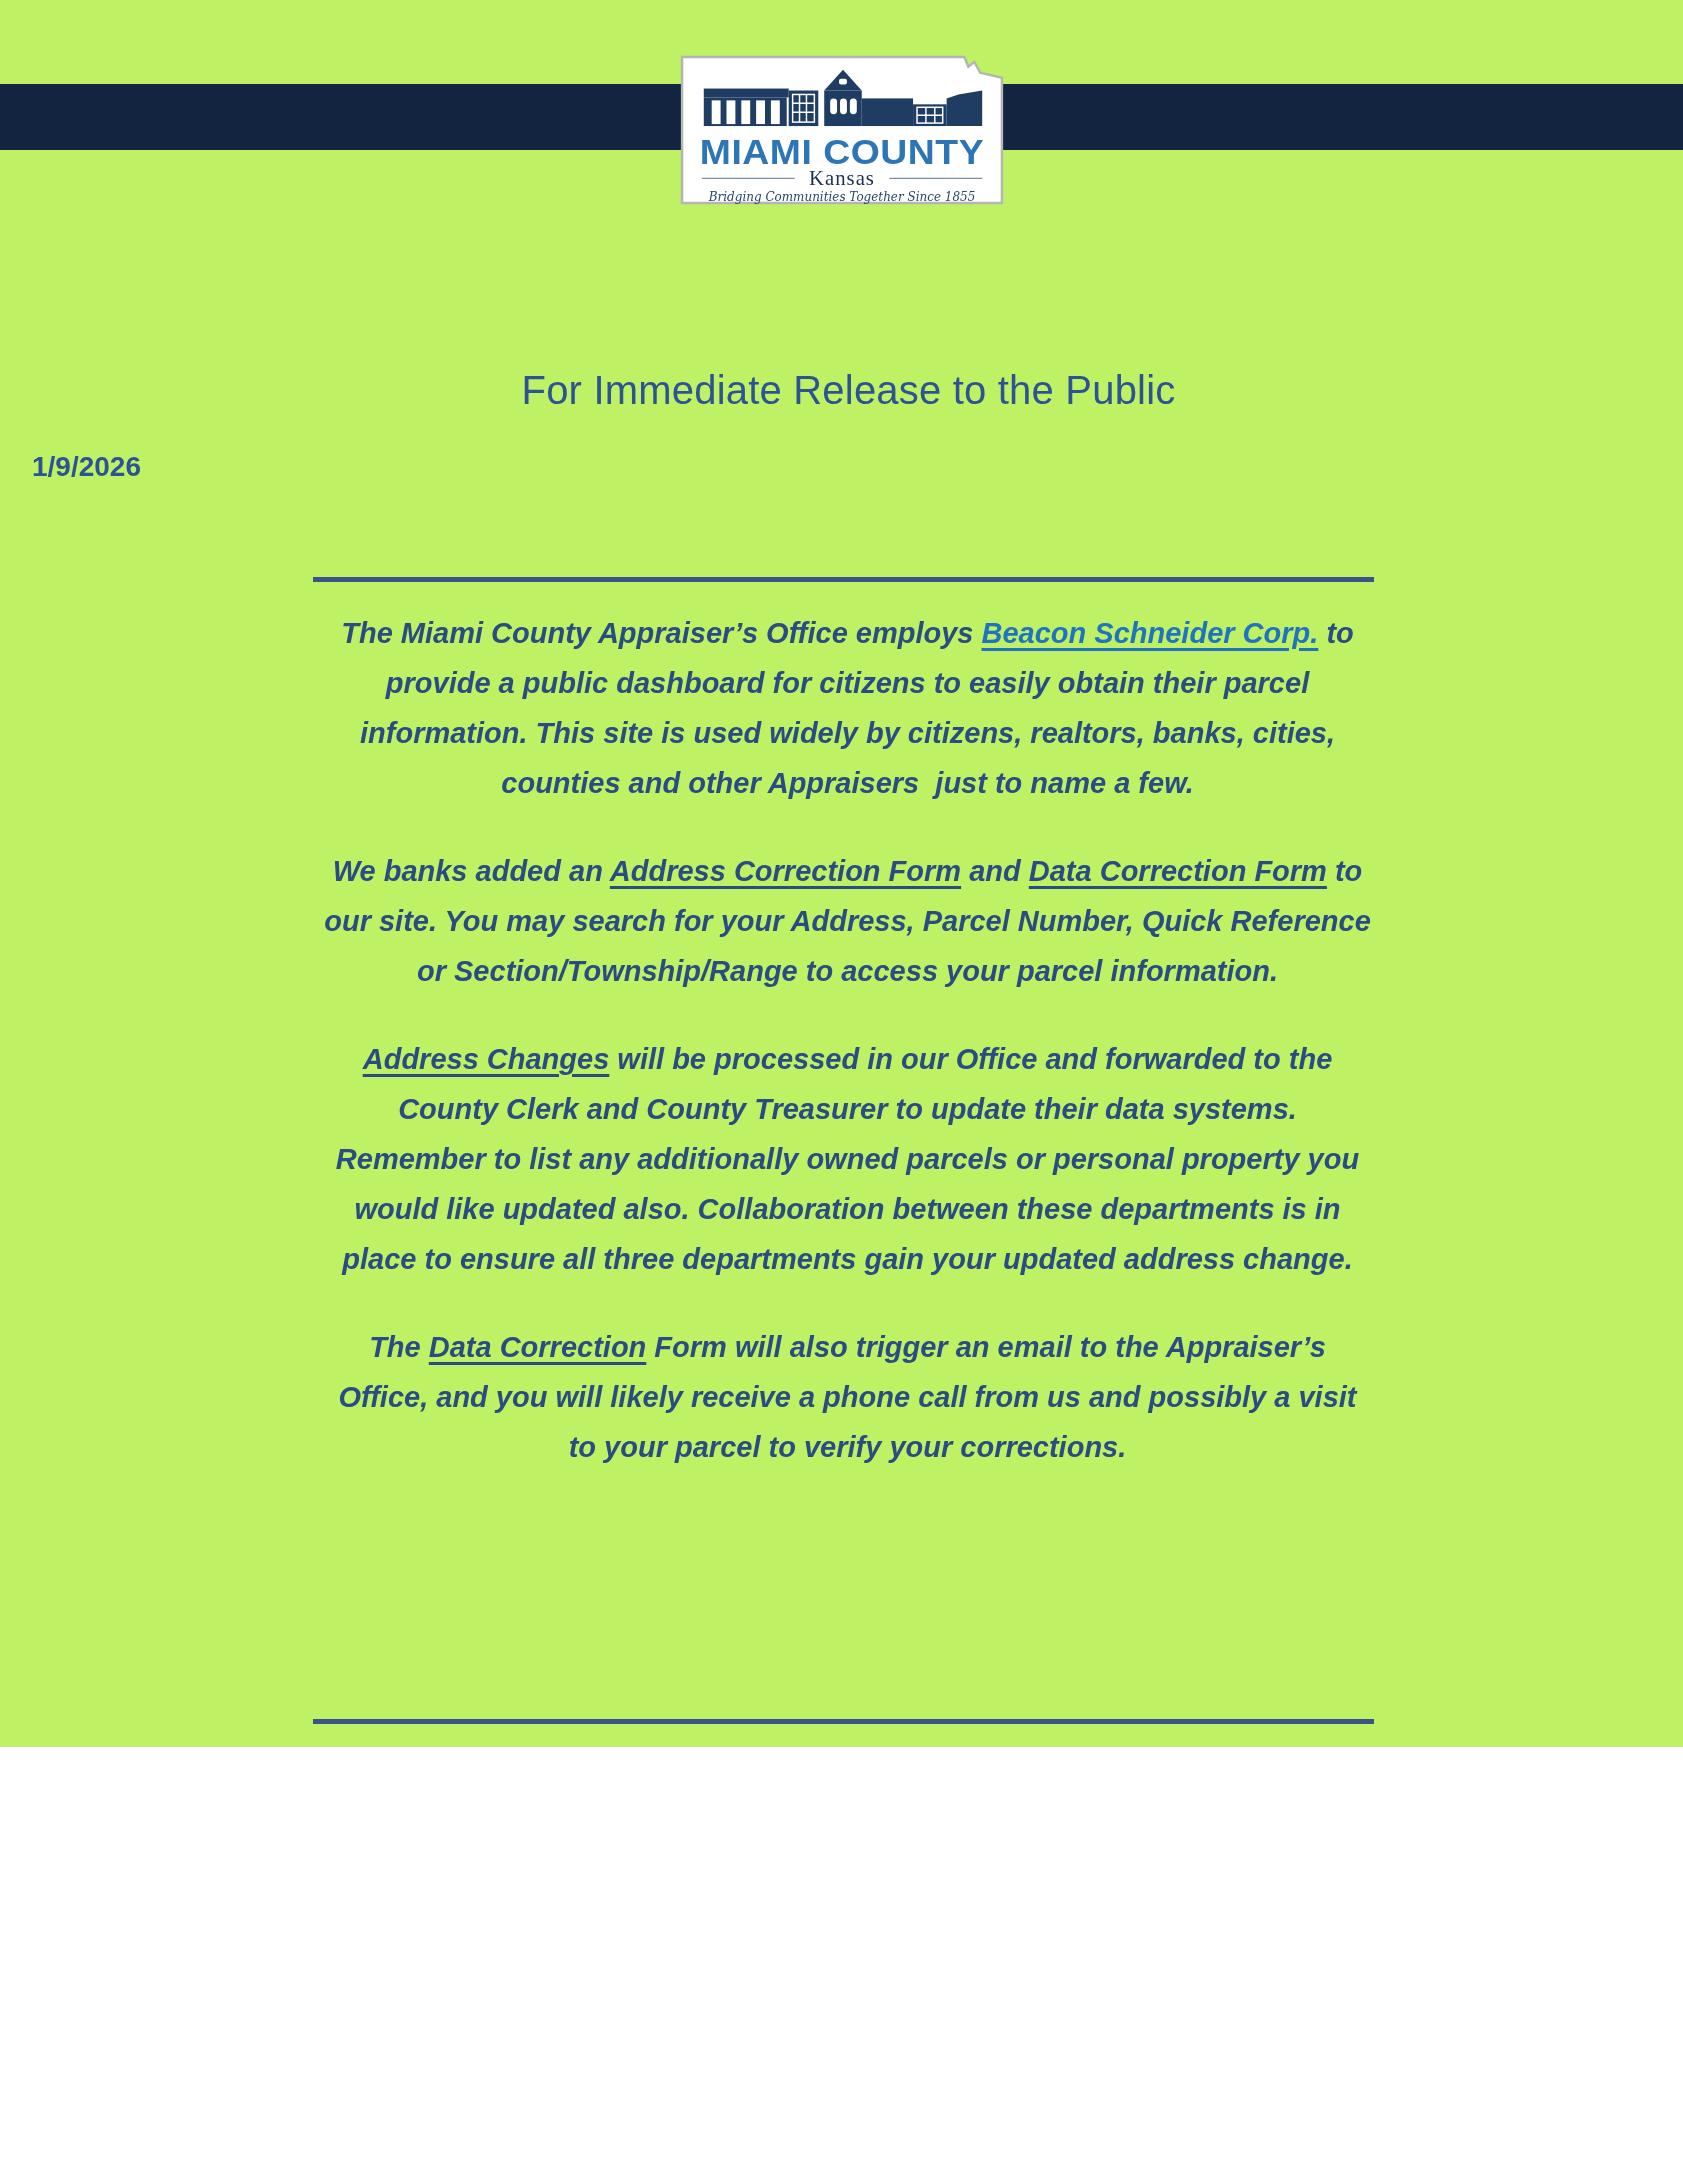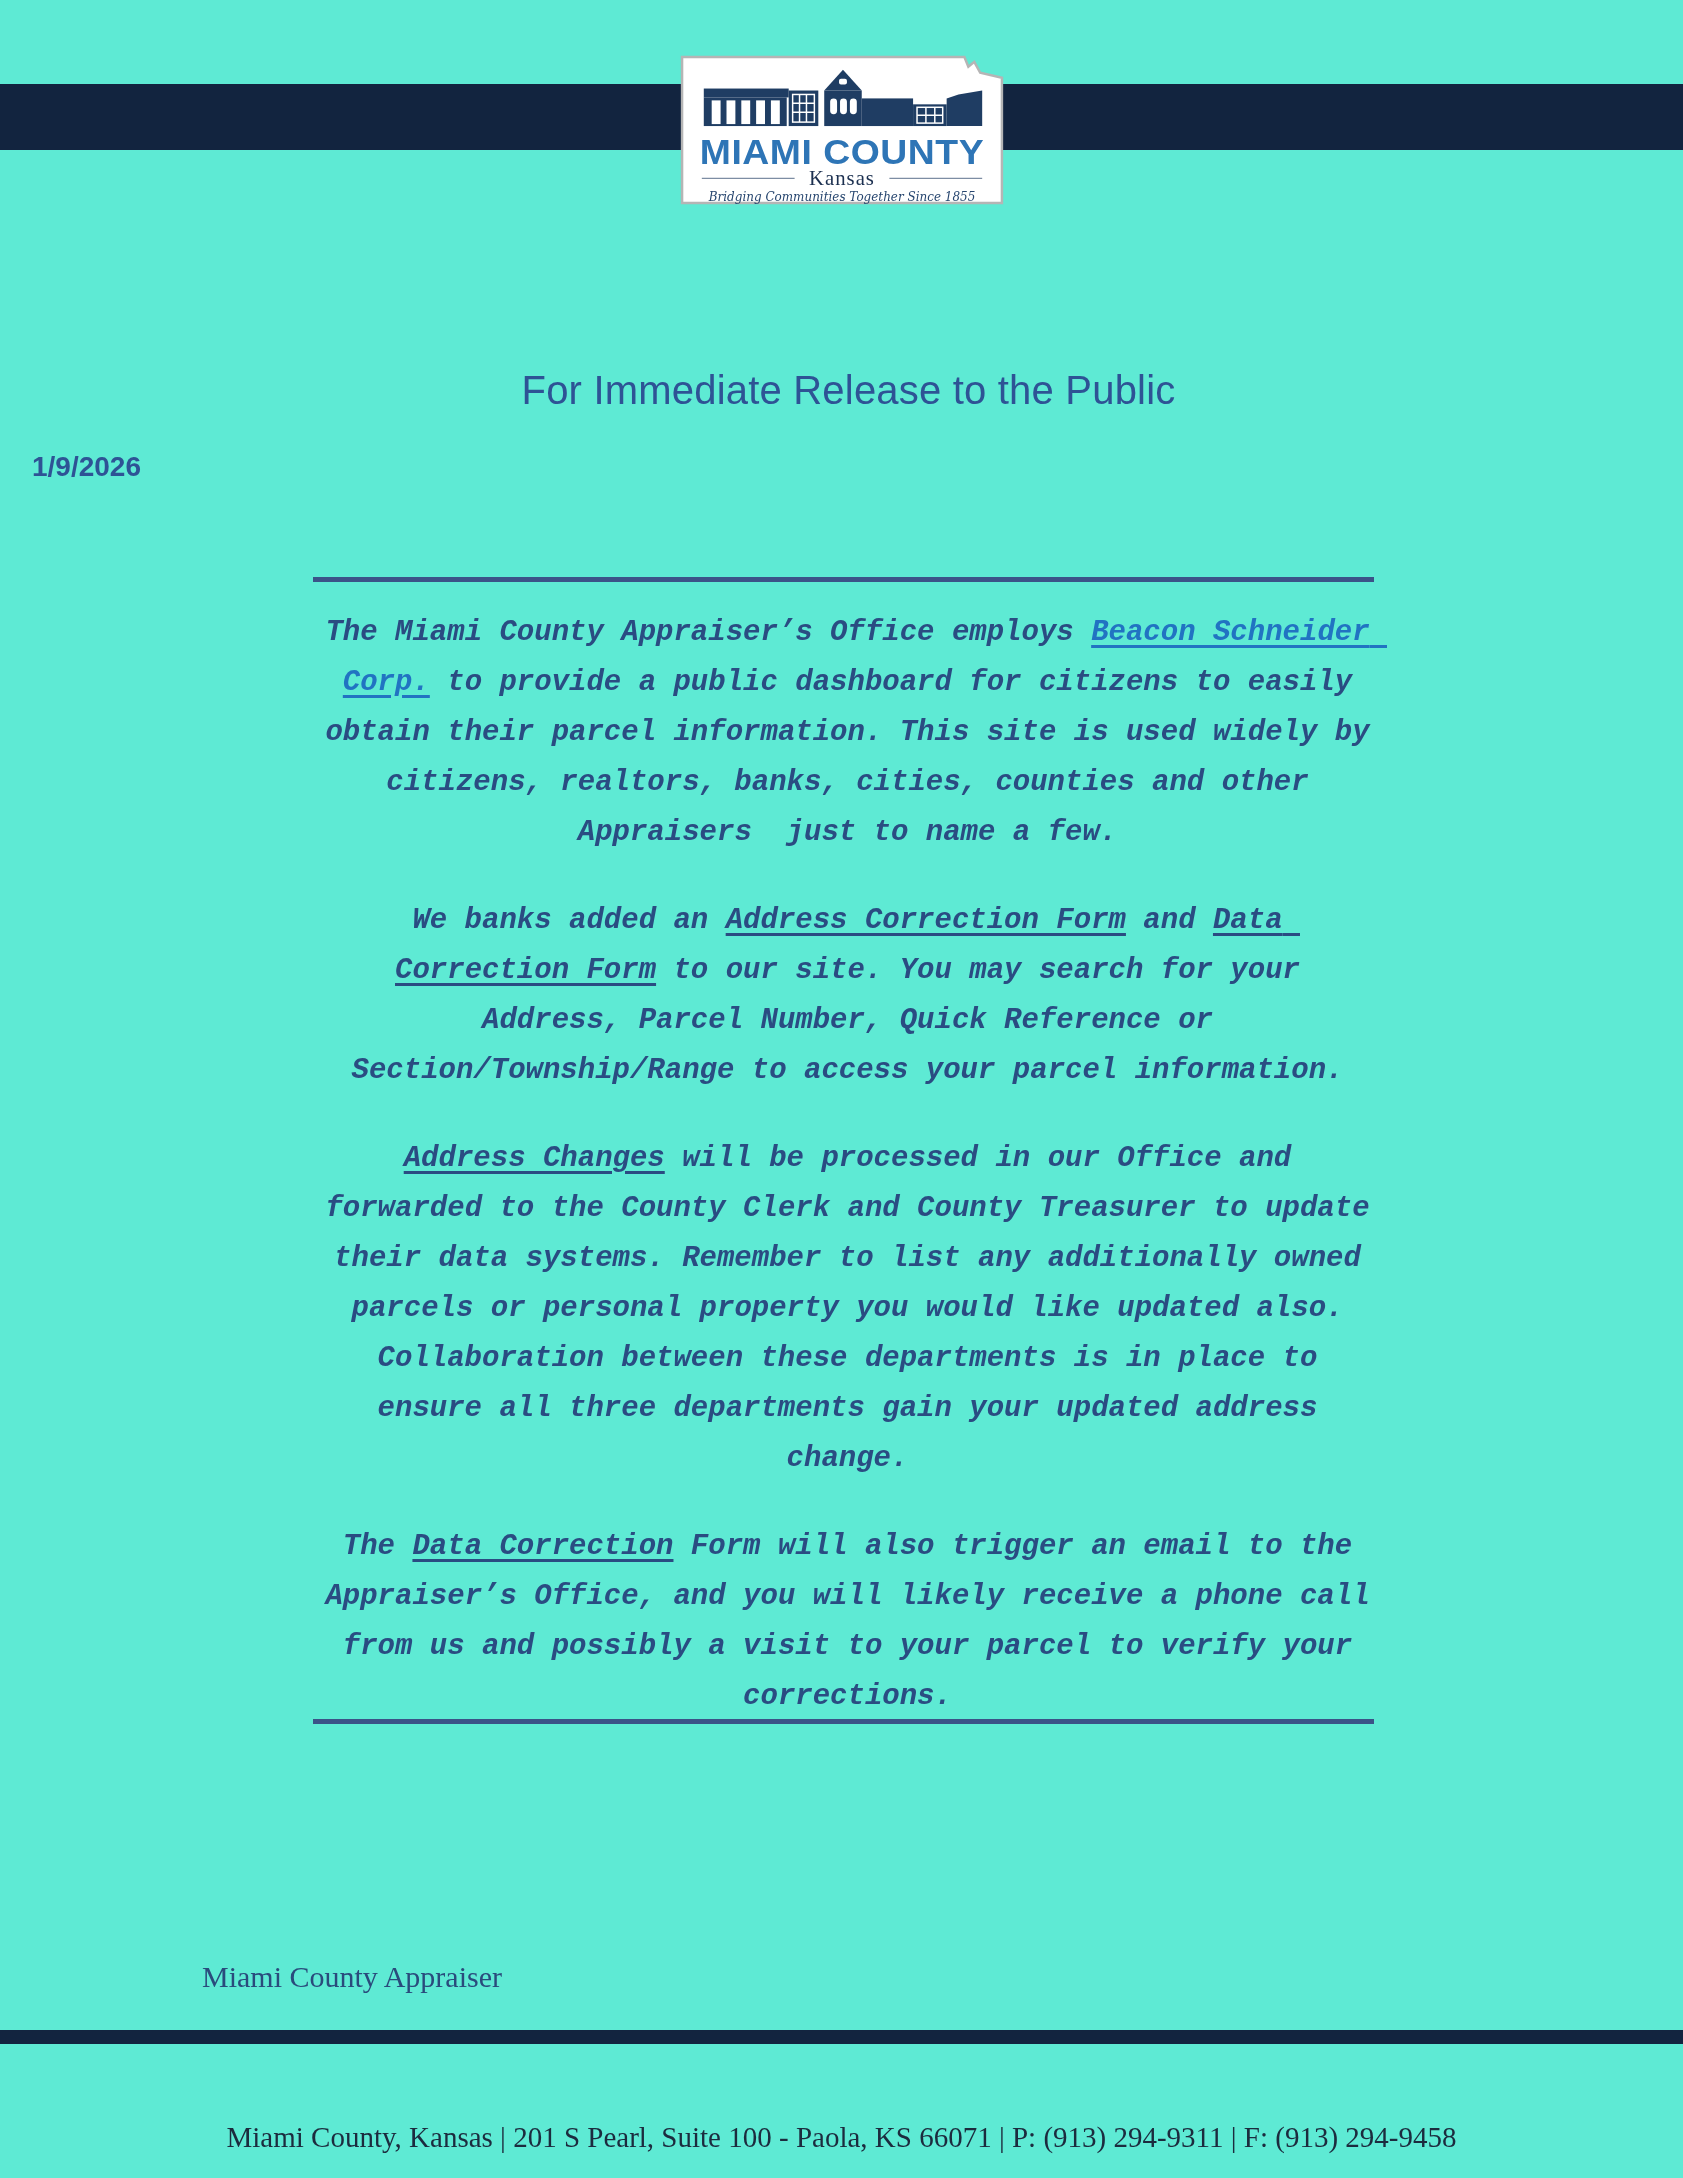--- a/index.html
+++ b/index.html
@@ -1,21 +1,21 @@
 <!DOCTYPE html>
 <html><head>
 <meta charset="utf-8">
 <style>
   * { margin: 0; padding: 0; box-sizing: border-box; }
   html, body { background: #ffffff; }
   .page {
     position: relative;
     width: 1683px;
-    height: 2178px;
-    background: #5eead4;
+    height: 1747px;
+    background: #bef264;
     overflow: hidden;
     font-family: "Liberation Sans", sans-serif;
   }
   .band {
     position: absolute;
     left: 0;
     width: 1683px;
     background: #12243f;
   }
   .band-top { top: 84px; height: 66px; }
@@ -61,21 +61,21 @@
   .rule-top { top: 577px; }
   .rule-bottom { top: 1719px; }
   .content {
     position: absolute;
     top: 608px;
     left: 313px;
     width: 1061px;
   }
   .para {
     text-align: center;
-    font-family: Liberation Mono, monospace;
+    font-family: Liberation Sans, sans-serif;
     font-weight: bold;
     font-style: italic;
     font-size: 29px;
     line-height: 50px;
     color: #2a4c82;
     margin: 0 0 38px 8px;
     white-space: pre-wrap;
   }
   .para .link {
     color: #2173c2;

